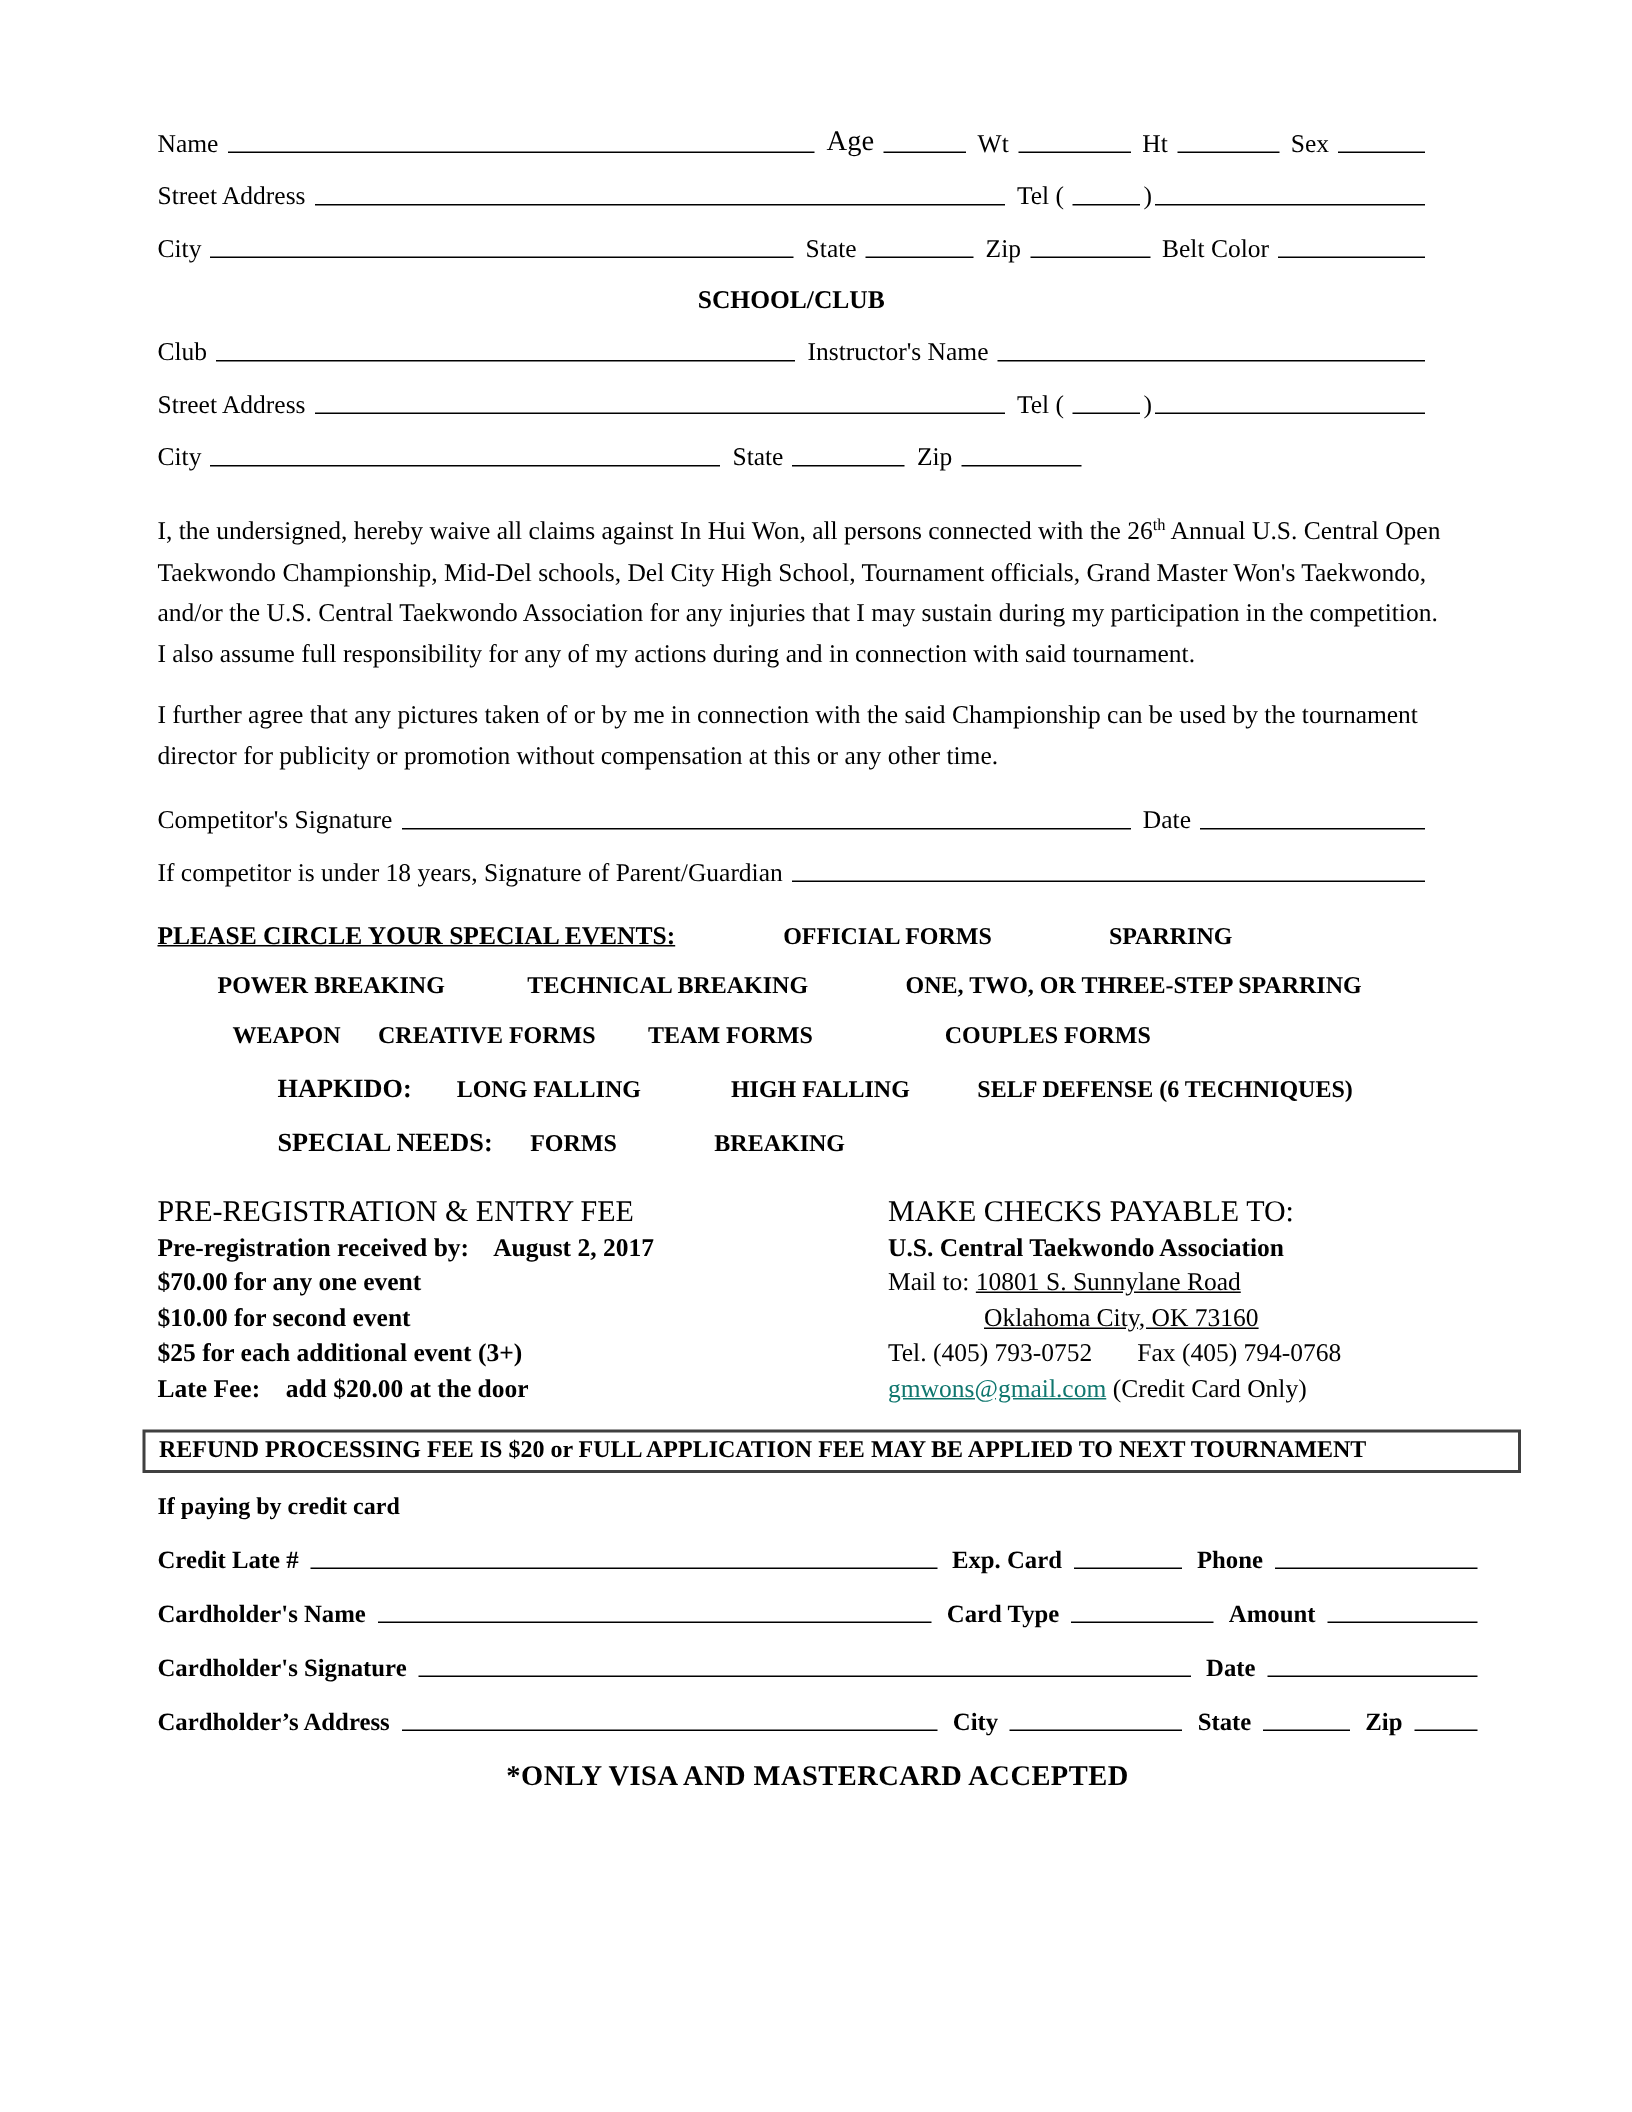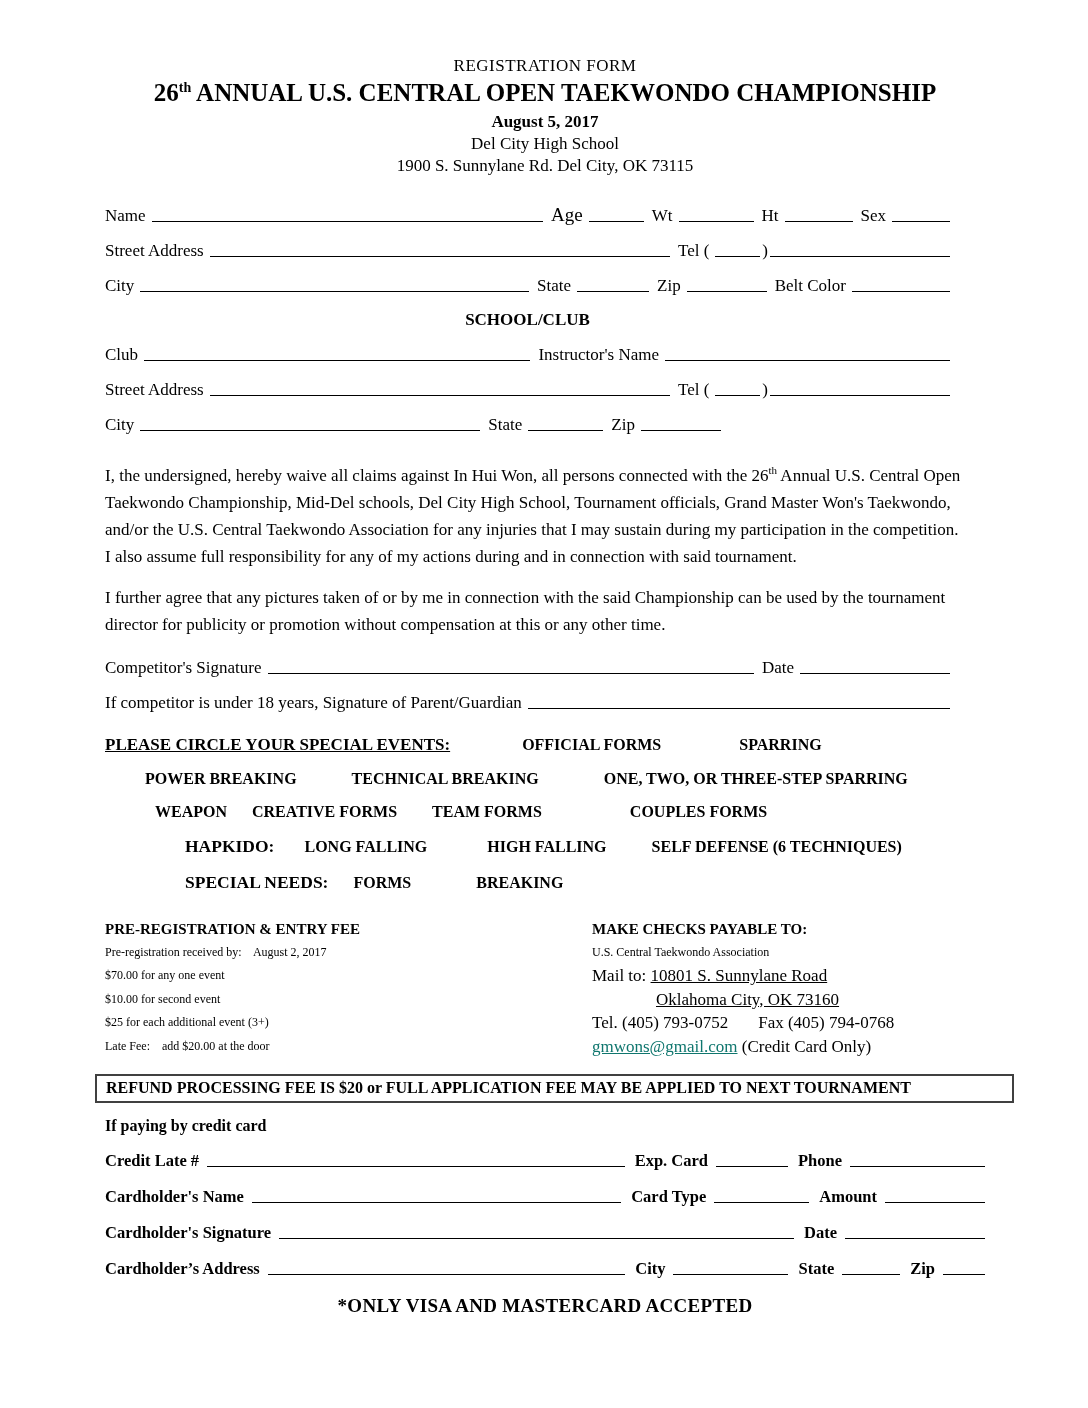--- a/index.html
+++ b/index.html
@@ -45,49 +45,42 @@
   .hk-heading { font-size:17.5px; }
   .ind40{padding-left:40px}.ind50{padding-left:50px}.ind80{padding-left:80px}
   .ml25{margin-left:25px}.ml30{margin-left:30px}.ml35{margin-left:35px}
   .ml45{margin-left:45px}.ml55{margin-left:55px}.ml60{margin-left:60px}
   .ml65{margin-left:65px}.ml72{margin-left:72px}.ml78{margin-left:78px}.ml80{margin-left:88px}
 
   
   .cols { display:flex; margin-top:24px; width:880px; }
   .col-left { width:487px; }
   .col-right { flex:1 1 auto; }
-  .blk-heading { font-weight:bold; font-size:15px; line-height:24px; }
-  .fline { font-size:12px; line-height:23.5px; white-space:pre-wrap; }
+  .blk-heading { font-weight:normal; font-size:20px; line-height:24px; }
+  .fline { font-size:17px; line-height:23.5px; white-space:pre-wrap;font-weight:bold; }
   .u { text-decoration:underline; }
   .mailrow { font-size:17px; line-height:23.5px; }
   .mail2 { padding-left:64px; }
   .telrow { font-size:17px; line-height:23.5px; }
   .link { color:#0f766e; text-decoration:underline; cursor:pointer;margin-top:20px; }
 
   
   .refund-box { box-sizing:border-box; margin-top:16px; margin-left:-10px; width:919px;
                 border:2px solid #404040; padding:3px 9px 4px; font-weight:bold; font-size:16px; }
   .cc-intro { font-weight:bold; font-size:16px; margin-top:14px; }
   .ccrow { font-weight:bold; font-size:16.5px; width:880px; height:26px; margin-top:10px; }
   .ccrow .lbl { padding:0 8px 0 10px; }
   .ccrow .lbl:first-child { padding-left:0; }
   .footer { width:880px; text-align:center; font-weight:bold; font-size:19px; margin-top:16px; letter-spacing:.3px; }
 </style>
 </head>
 <body>
 
 <div class="content">
 
-  <div class="hdr">
-    <div class="h-reg">REGISTRATION FORM</div>
-    <div class="h-title"><span>26</span><sup>th</sup><span> ANNUAL U.S. CENTRAL OPEN TAEKWONDO CHAMPIONSHIP</span></div>
-    <div class="h-date">August 5, 2017</div>
-    <div class="h-venue">Del City High School</div>
-    <div class="h-addr">1900 S. Sunnylane Rd. Del City, OK 73115</div>
-  </div>
 
   <div class="frow" style="margin-top:26px">
     <span class="lbl">Name</span>
     <span class="bl grow"></span>
     <span class="lbl age">Age</span>
     <span class="bl w55"></span>
     <span class="lbl">Wt</span>
     <span class="bl w75"></span>
     <span class="lbl">Ht</span>
     <span class="bl w68"></span>

